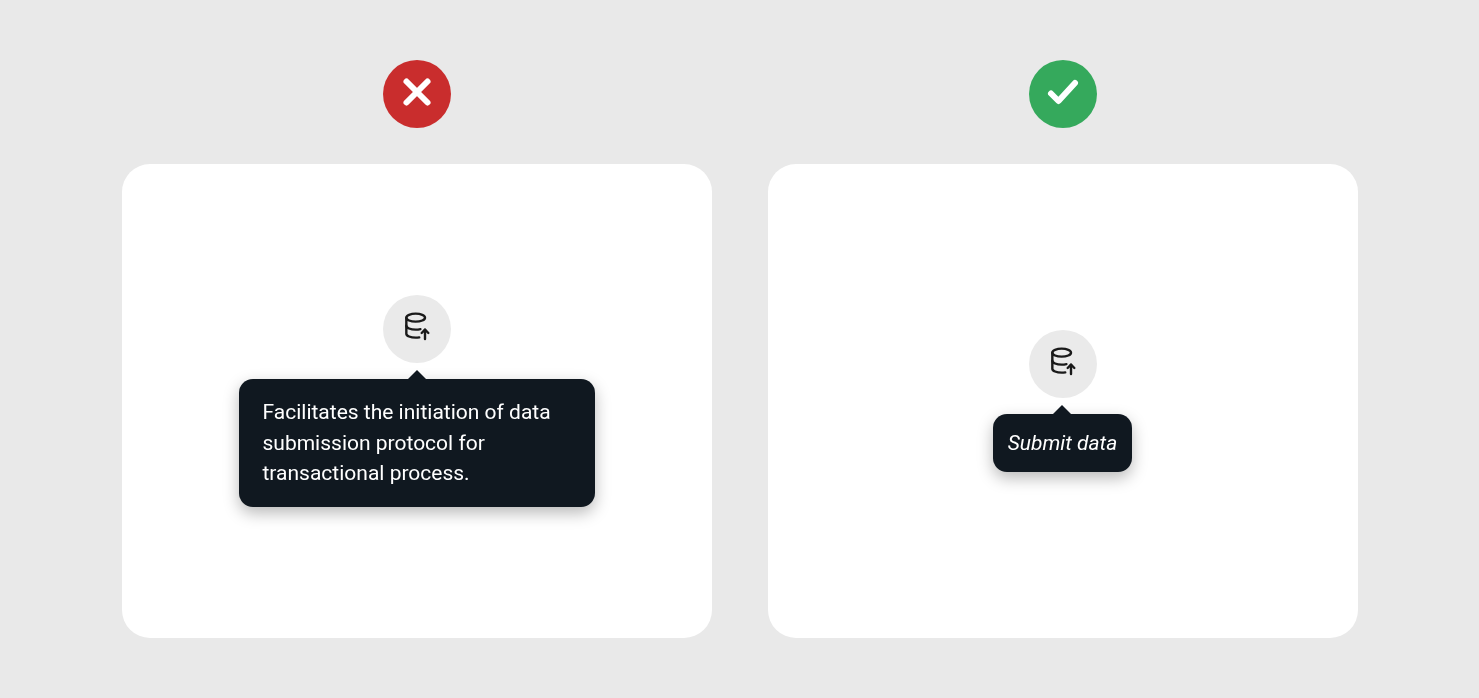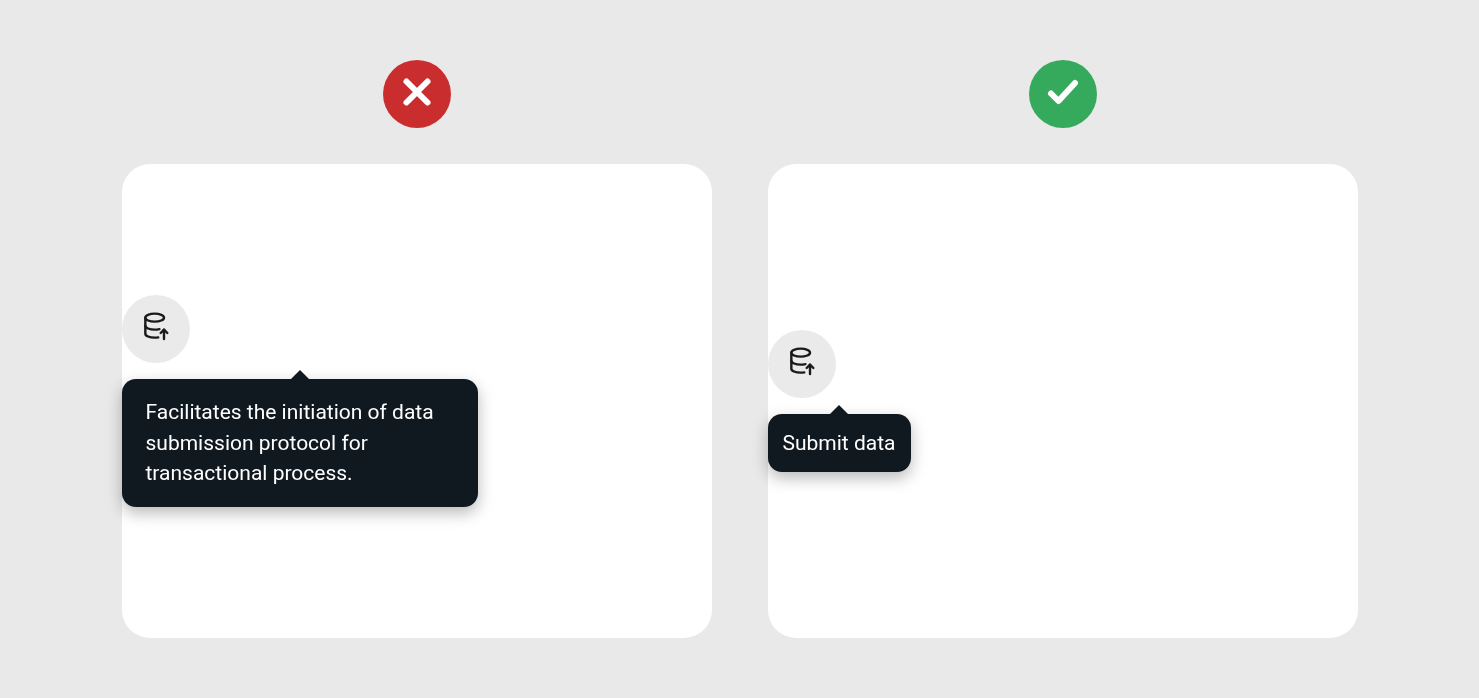--- a/index.html
+++ b/index.html
@@ -43,21 +43,21 @@
       width: 36px;
       height: 36px;
     }
     .card {
       width: 100%;
       height: 474px;
       background: #ffffff;
       border-radius: 28px;
       display: flex;
       flex-direction: column;
-      align-items: flex-start;
+      align-items: center;
       justify-content: center;
       position: relative;
     }
     .icon-button {
       width: 68px;
       height: 68px;
       border-radius: 50%;
       background: #eaeaea;
       display: flex;
       align-items: center;
@@ -88,20 +88,21 @@
       border-right: 10px solid transparent;
       border-bottom: 10px solid #101820;
     }
     .tooltip-wide {
       width: 356px;
       text-align: left;
     }
     .tooltip-narrow {
       padding: 14px 15px;
       text-align: center;
+      font-style: italic;
     }
   </style>
 </head>
 <body>
 
 <div class="example">
   <div class="badge badge-bad">
     <span>
       <svg viewBox="0 0 24 24" fill="none" stroke="#ffffff" stroke-width="4" stroke-linecap="round">
         <line x1="5" y1="5" x2="19" y2="19"></line>

